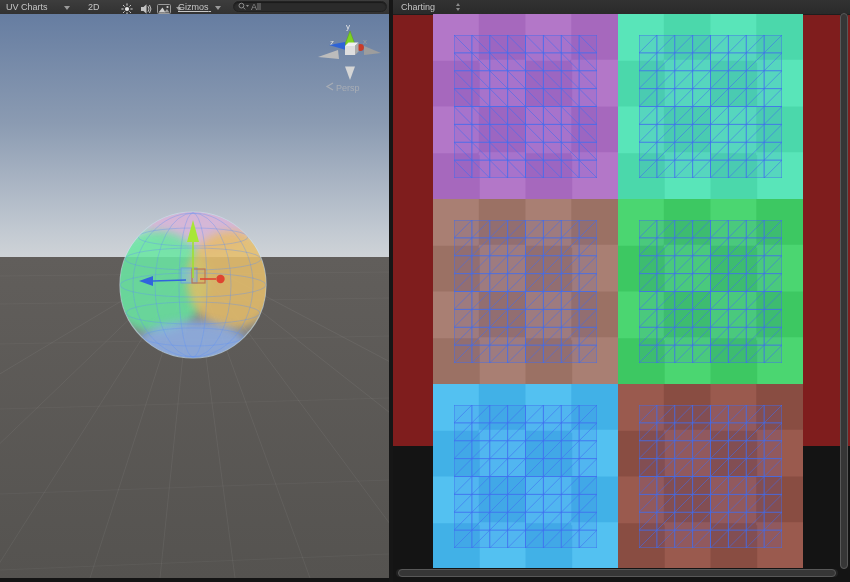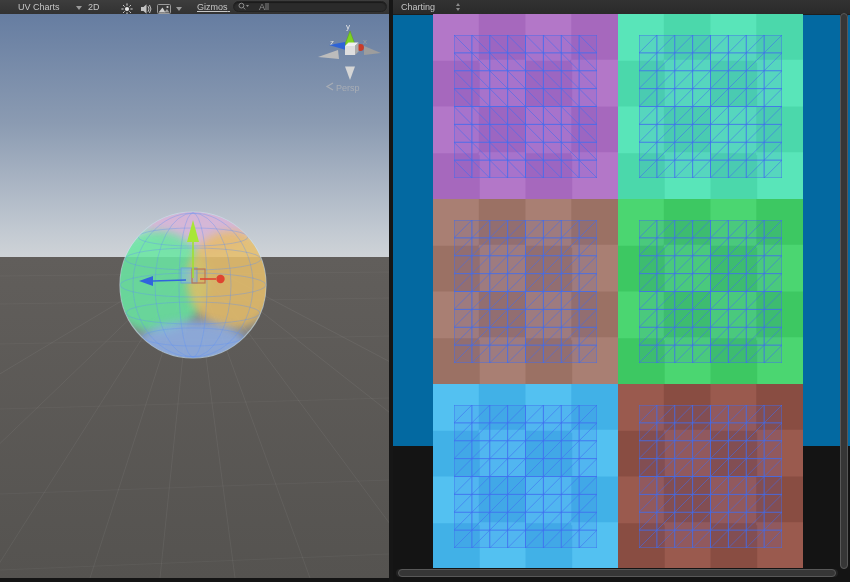--- a/index.html
+++ b/index.html
@@ -23,21 +23,21 @@
   .searchpill{
     position:absolute;left:233px;top:1px;width:154px;height:11px;
     background:#2b2b2b;border:1px solid #222;border-radius:7px;
     box-shadow:inset 0 1px 1px rgba(0,0,0,.4);
     color:#8f8f8f;font-size:9px;line-height:11px;padding-left:4px;box-sizing:border-box;
   }
   .scene-view{position:absolute;left:0;top:14px;width:389px;height:564px;overflow:hidden;background:#5e5b58;}
   .panel-sep{position:absolute;left:389px;top:0;width:4px;height:582px;background:#161616;}
 
   
-  .chart-panel{position:absolute;left:393px;top:0;width:457px;height:446px;background:#0369a1;}
+  .chart-panel{position:absolute;left:393px;top:0;width:457px;height:446px;background:#7f1d1d;}
   .chart-header{
     position:absolute;left:0;top:0;width:457px;height:14px;
     background:linear-gradient(#323232,#2a2a2a);border-bottom:1px solid #1e1e1e;
     color:#c4c4c4;font-size:9px;line-height:14px;
   }
   .chart-title{position:absolute;left:8px;top:0;}
   .pane-glyph{position:absolute;left:62px;top:3px;width:7px;height:8px;}
   .pane-glyph .t-up{position:absolute;left:1px;top:0;width:0;height:0;
     border-left:2.5px solid transparent;border-right:2.5px solid transparent;border-bottom:3px solid #8a8a8a;}
   .pane-glyph .t-dn{position:absolute;left:1px;bottom:0;width:0;height:0;
@@ -50,21 +50,21 @@
   .gridsvg{position:absolute;left:21px;top:21px;}
   .vscroll{position:absolute;left:447px;top:13px;width:8px;height:556px;background:#222;border-radius:4px;}
   .vscroll .thumb{position:absolute;left:0;top:0;width:6px;height:554px;border:1px solid #585858;border-radius:4px;background:#363636;}
   .hscroll{position:absolute;left:3px;top:569px;width:442px;height:8px;background:#222;border-radius:4px;}
   .hscroll .thumb{position:absolute;left:2px;top:0;width:436px;height:6px;border:1px solid #585858;border-radius:4px;background:#363636;}
 </style>
 </head>
 <body>
 
 <div class="scene-toolbar">
-  <div class="tb-item" style="left:6px;margin-left:12px;">
+  <div class="tb-item" style="left:6px;">
     <span>UV Charts</span>
     <span class="caret" style="margin-left:14px;"></span>
   </div>
   <div class="tb-item" style="left:88px;">
     <span>2D</span>
   </div>
   <div class="tb-item" style="left:121px;top:1px;">
     <svg class="tb-ico" width="12" height="12" viewBox="0 0 12 12">
       <circle cx="6" cy="6" r="2.1" fill="#e8e8e8"></circle>
       <g stroke="#d8d8d8" stroke-width="1">
@@ -88,30 +88,30 @@
   </div>
   <div class="tb-item" style="left:157px;top:1px;">
     <svg class="tb-ico" width="14" height="12" viewBox="0 0 14 12">
       <rect x="0.5" y="1.5" width="13" height="9" rx="1" fill="#3a3a3a" stroke="#9a9a9a"></rect>
       <polygon points="1.5,9.5 5.5,4.5 8.5,9.5" fill="#cfcfcf"></polygon>
       <polygon points="7,9.5 10,6 12.5,9.5" fill="#9f9f9f"></polygon>
       <circle cx="10.5" cy="4" r="1.1" fill="#cfcfcf"></circle>
     </svg>
     <span class="caret" style="margin-left:2px;"></span>
   </div>
-  <div class="tb-item" style="left:197px;text-decoration:underline;">
+  <div class="tb-item" style="left:178px;text-decoration:underline;">
     <span>Gizmos</span>
     <span class="caret"></span>
   </div>
   <div class="searchpill">
     <svg class="tb-ico" width="11" height="9" viewBox="0 0 11 9" style="margin-top:-2px;">
       <circle cx="3.4" cy="3.6" r="2.4" stroke="#8f8f8f" fill="none" stroke-width="1"></circle>
       <line x1="5.1" y1="5.3" x2="7.2" y2="7.4" stroke="#8f8f8f" stroke-width="1"></line>
       <polygon points="8,3 11,3 9.5,5" fill="#8f8f8f"></polygon>
-    </svg><span style="margin-left:10px;">All</span>
+    </svg><span style="margin-left:2px;">All</span>
   </div>
 </div>
 
 <div class="scene-view">
   <svg width="389" height="564" viewBox="0 0 389 564">
     <defs>
       <linearGradient id="skyg" x1="0" y1="0" x2="0" y2="1">
         <stop offset="0" stop-color="#667da1"></stop>
         <stop offset="0.45" stop-color="#8b9bb2"></stop>
         <stop offset="0.9" stop-color="#c3cad2"></stop>

